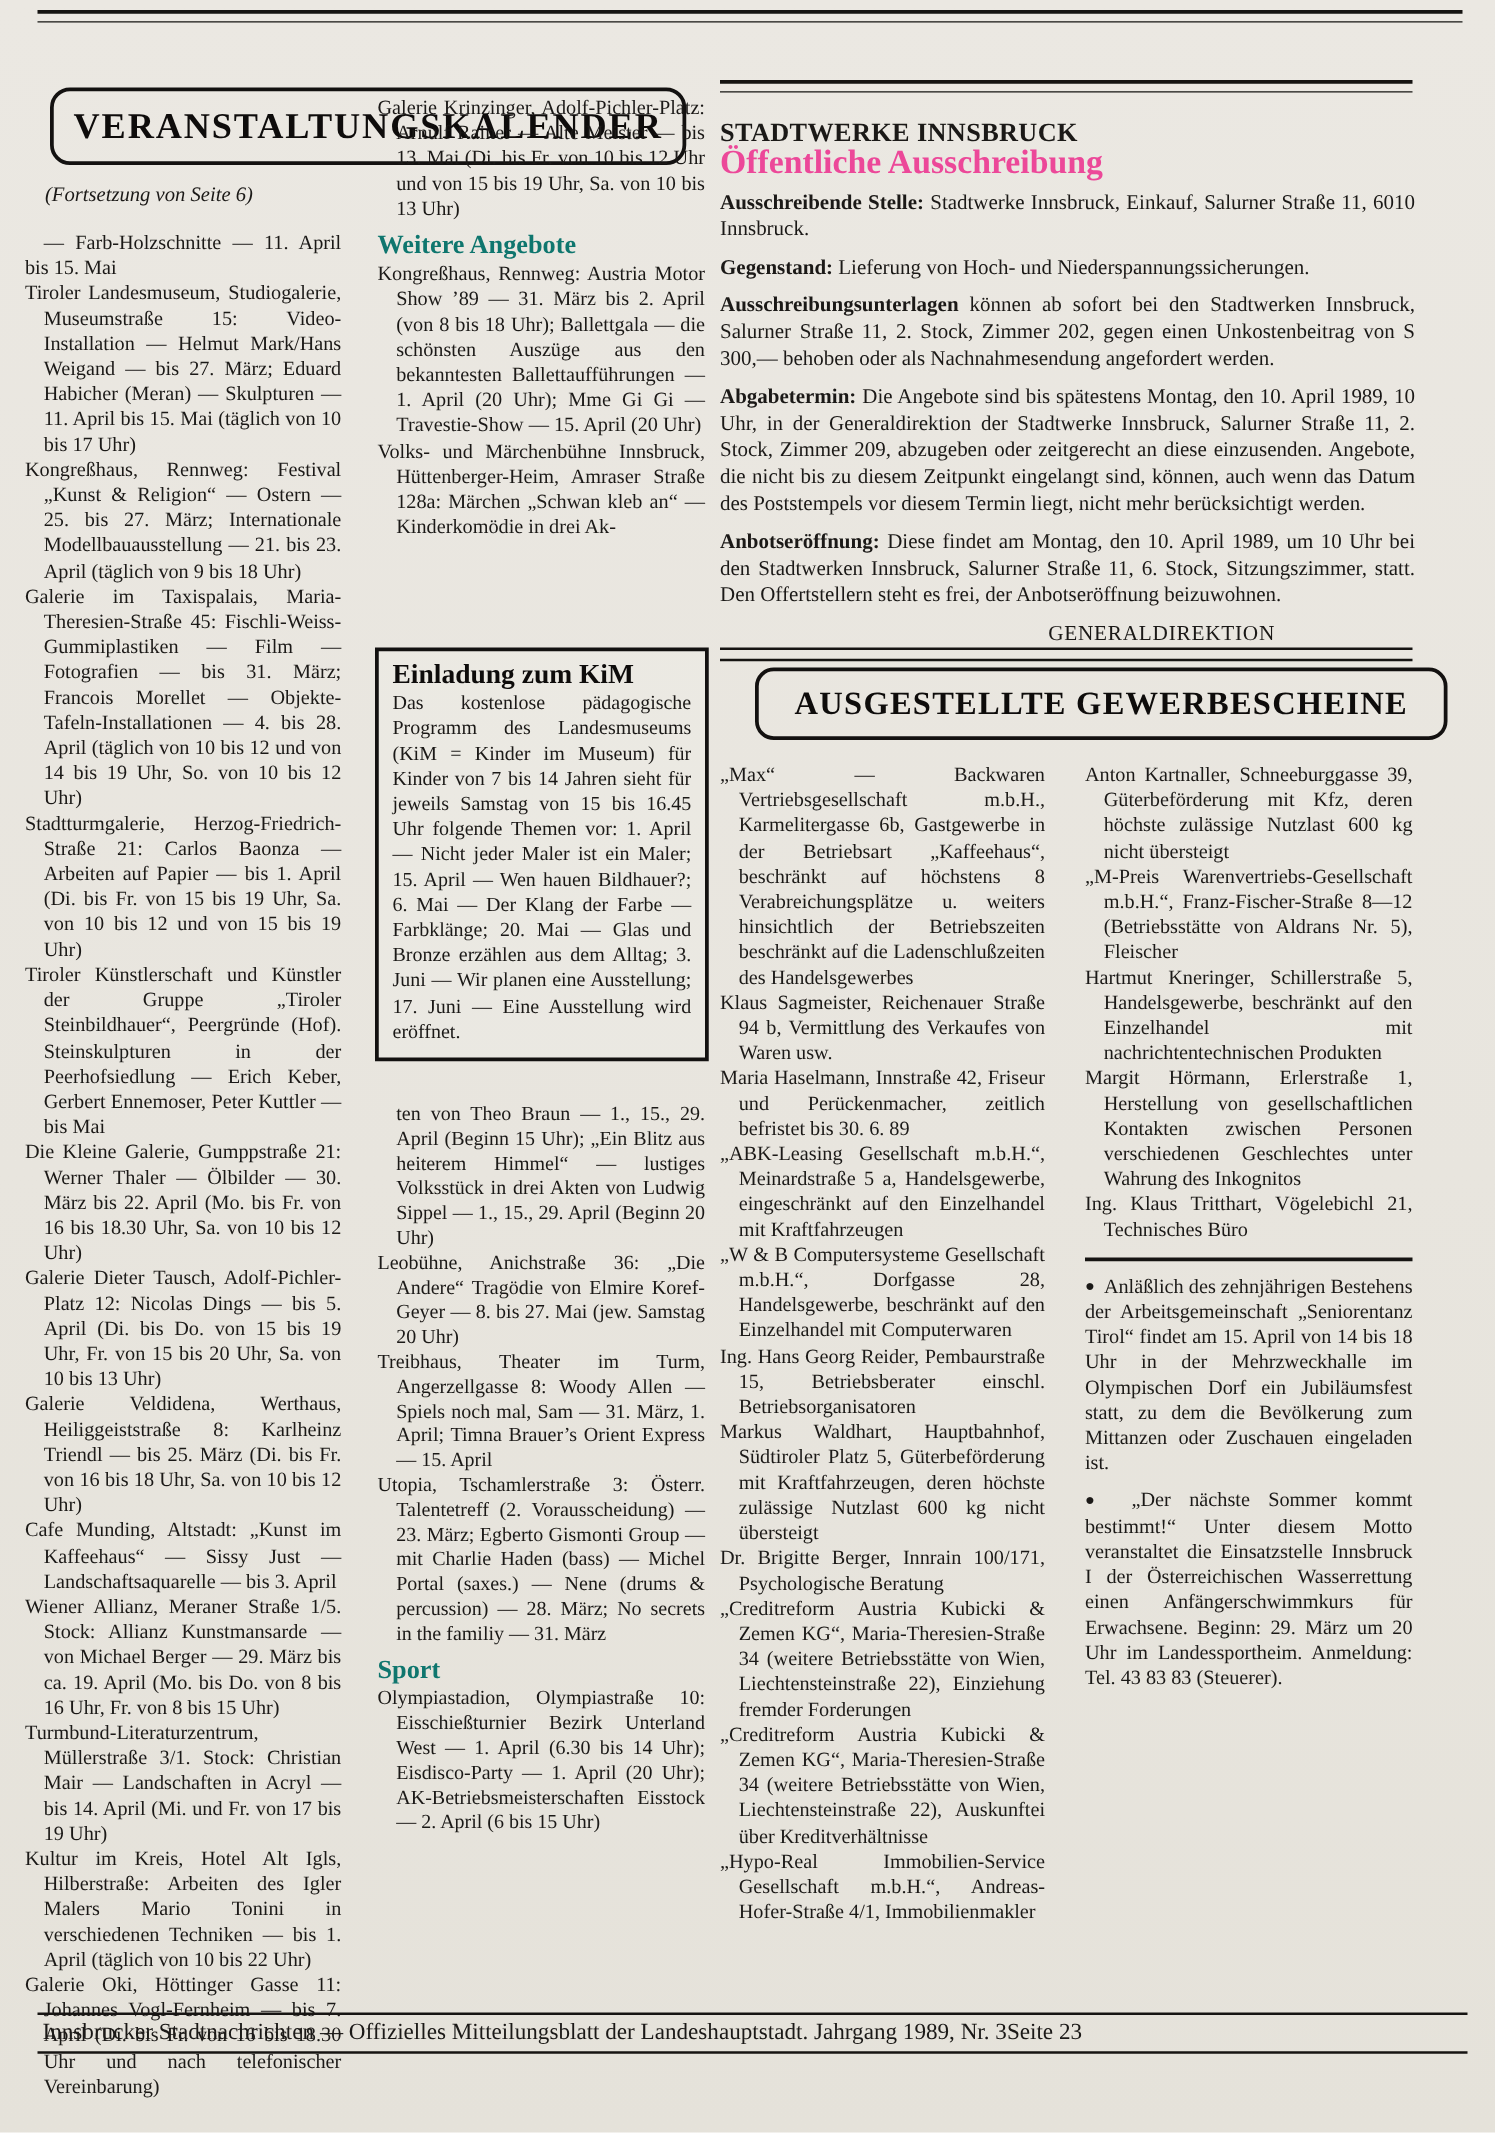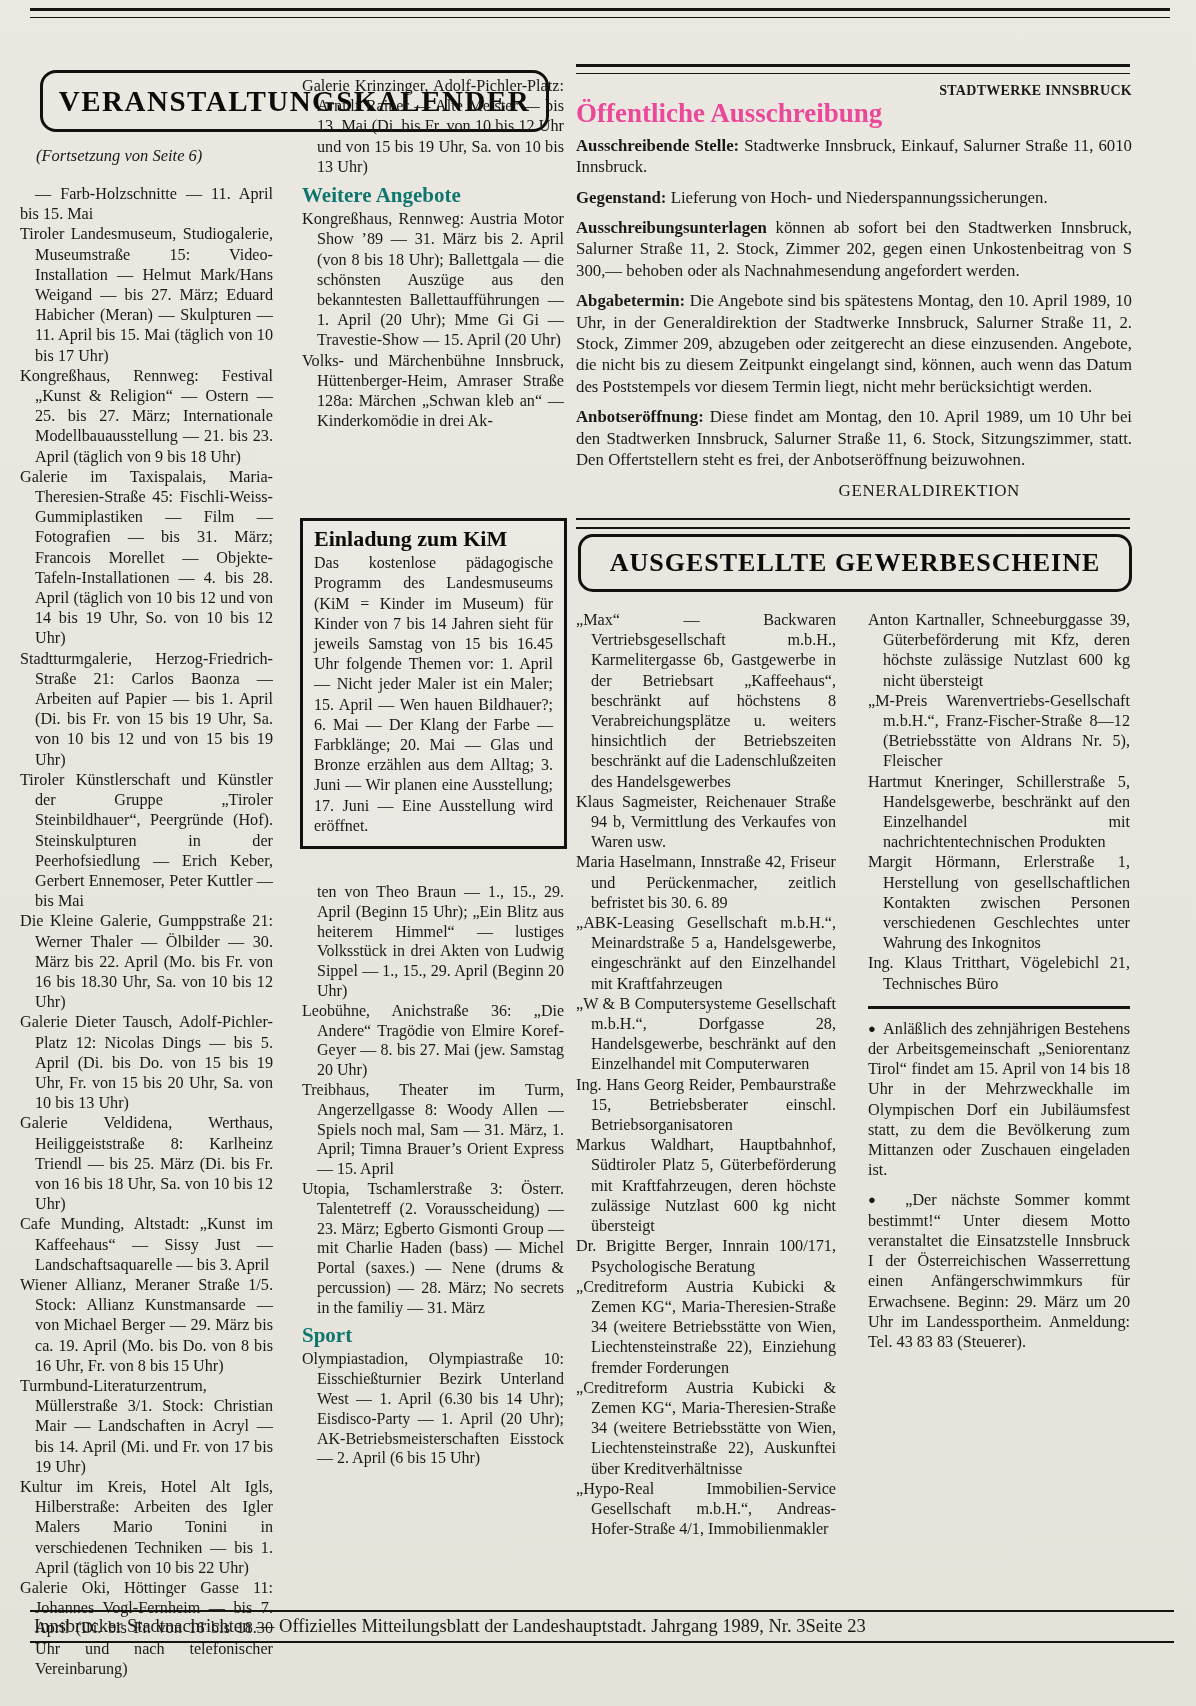--- a/index.html
+++ b/index.html
@@ -36,28 +36,28 @@
   .kim-box{
     position:absolute;left:300px;top:518px;width:239px;
     border:3.5px solid #131110;background:rgba(255,255,255,0.12);
     padding:8px 11px 10px 11px;text-align:justify;
     font-size:16px;line-height:20.2px;
   }
   .kim-title{font-weight:bold;font-size:22px;margin:0 0 4px 0;text-align:left;color:#0e0c0b;}
   .kim-body{margin:0;hyphens:auto;}
 
   .ausschreibung{position:absolute;left:576px;top:80px;width:556px;font-size:16.8px;line-height:21.4px;text-align:justify;}
-  .ausschreibung .kicker{font-weight:bold;font-size:14px;letter-spacing:0.3px;margin:0 0 2px 0;text-align:right;}
+  .ausschreibung .kicker{font-weight:bold;font-size:21px;letter-spacing:0.3px;margin:16px 0 2px 0;text-align:left;}
   .ausschreibung .big-title{font-weight:bold;font-size:27px;margin:0 0 10px 0;text-align:left;color:#ec4899;}
   .ausschreibung p.para{margin:0 0 9px 0;hyphens:auto;}
   .ausschreibung p.para b{font-weight:bold;}
   .signoff{text-align:right;padding-right:112px;font-size:17px;letter-spacing:0.6px;margin:2px 0 0 0 !important;}
 
   .gewerbe-box{
-    position:absolute;left:578px;top:534px;width:548px;height:52px;
+    position:absolute;left:604px;top:534px;width:548px;height:52px;
     border:3.5px solid #131110;border-radius:15px;
     display:flex;align-items:center;justify-content:center;
     font-weight:bold;font-size:26px;letter-spacing:1px;color:#0e0c0b;
   }
   .gewerbe-colA{left:576px;top:610px;width:260px;}
   .gewerbe-colB{left:868px;top:610px;width:262px;}
   .mid-rule{border-top:3px solid #161412;margin:12px 0 10px 0;}
   .bullet{margin:0 0 10px 0 !important;text-indent:0;padding-left:0;hyphens:auto;}
   .bullet .dot{font-size:13px;vertical-align:1px;letter-spacing:4px;}
 

